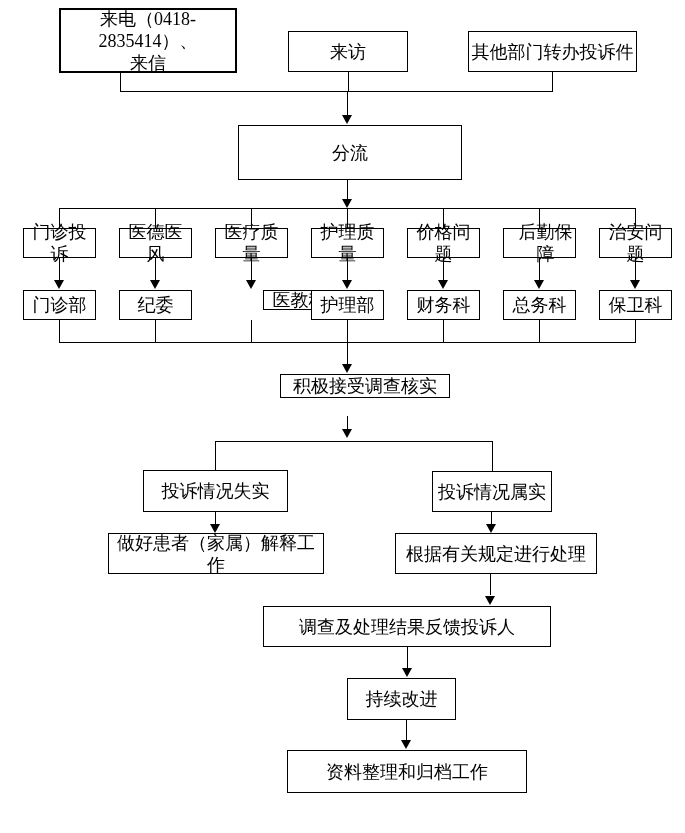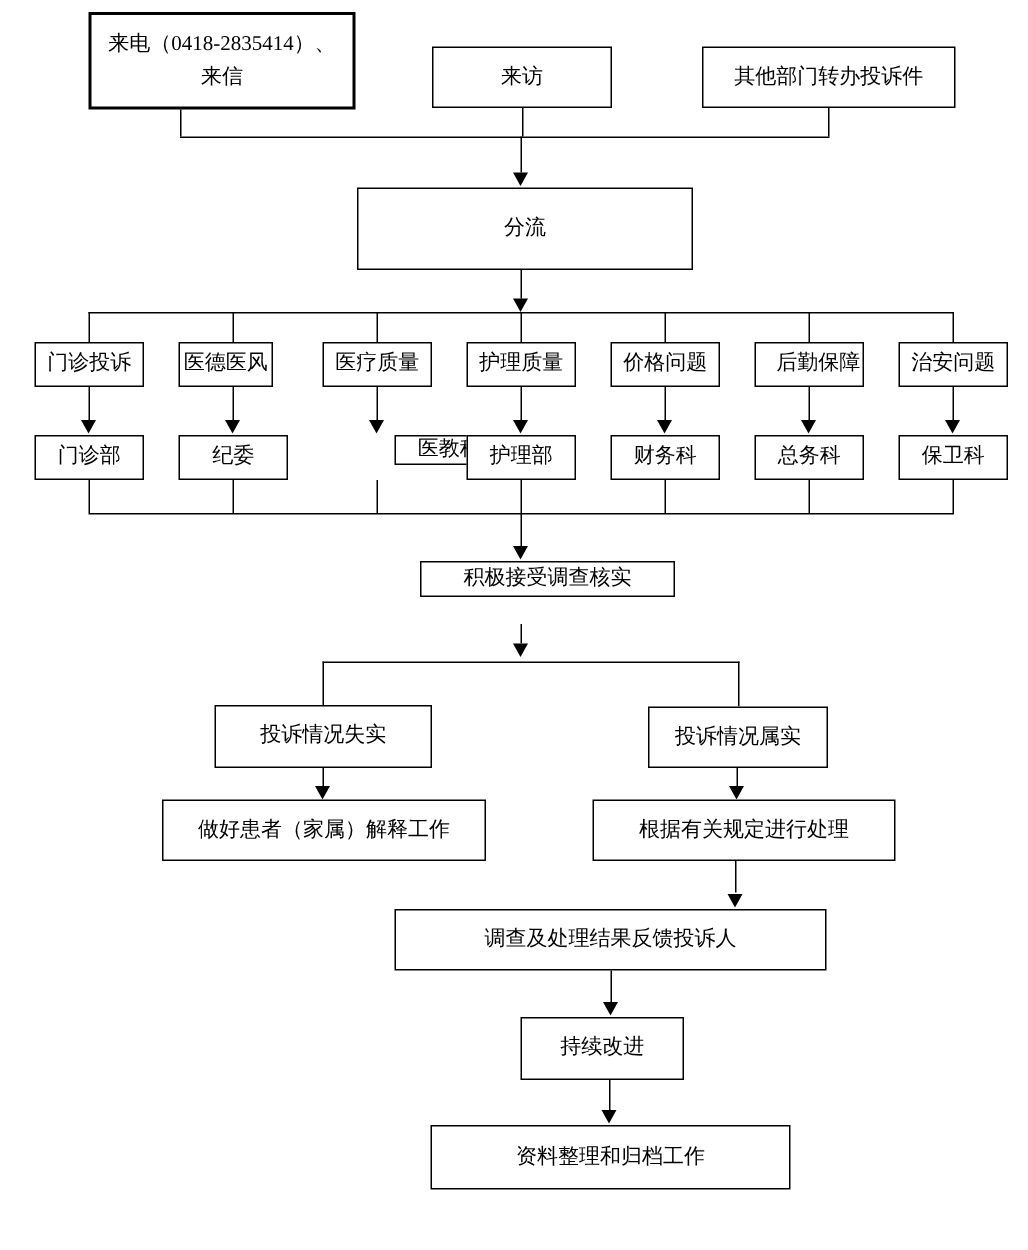--- a/index.html
+++ b/index.html
@@ -14,21 +14,21 @@
   }
   .node {
     position: absolute;
     box-sizing: border-box;
     border: 1px solid #000000;
     background: #ffffff;
     display: flex;
     align-items: center;
     justify-content: center;
     text-align: center;
-    font-size: 14px;
+    font-size: 18px;
     line-height: 22px;
   }
   .node.thick { border-width: 2px; }
   .ln { display: block; }
   .vl { position: absolute; width: 1px; background: #000000; }
   .hl { position: absolute; height: 1px; background: #000000; }
   .arr {
     position: absolute;
     width: 0; height: 0;
     border-left: 5px solid transparent;
@@ -130,21 +130,21 @@
     <span>门诊投诉</span>
   </div>
   <div class="vl" style="left: 59px; top: 258px; height: 22px;"></div>
   <div class="arr" style="left: 54px; top: 280px;"></div>
   <div class="node" style="left: 23px; top: 290px; width: 73px; height: 30px;">
     <span>门诊部</span>
   </div>
   <div class="vl" style="left: 59px; top: 320px; height: 22px;"></div>
 
   <div class="vl" style="left: 155px; top: 208px; height: 20px;"></div>
-  <div class="node" style="left: 119px; top: 228px; width: 63px; height: 30px;">
+  <div class="node" style="left: 119px; top: 228px; width: 73px; height: 30px;">
     <span>医德医风</span>
   </div>
   <div class="vl" style="left: 155px; top: 258px; height: 22px;"></div>
   <div class="arr" style="left: 150px; top: 280px;"></div>
   <div class="node" style="left: 119px; top: 290px; width: 73px; height: 30px;">
     <span>纪委</span>
   </div>
   <div class="vl" style="left: 155px; top: 320px; height: 22px;"></div>
 
   <div class="vl" style="left: 251px; top: 208px; height: 20px;"></div>

